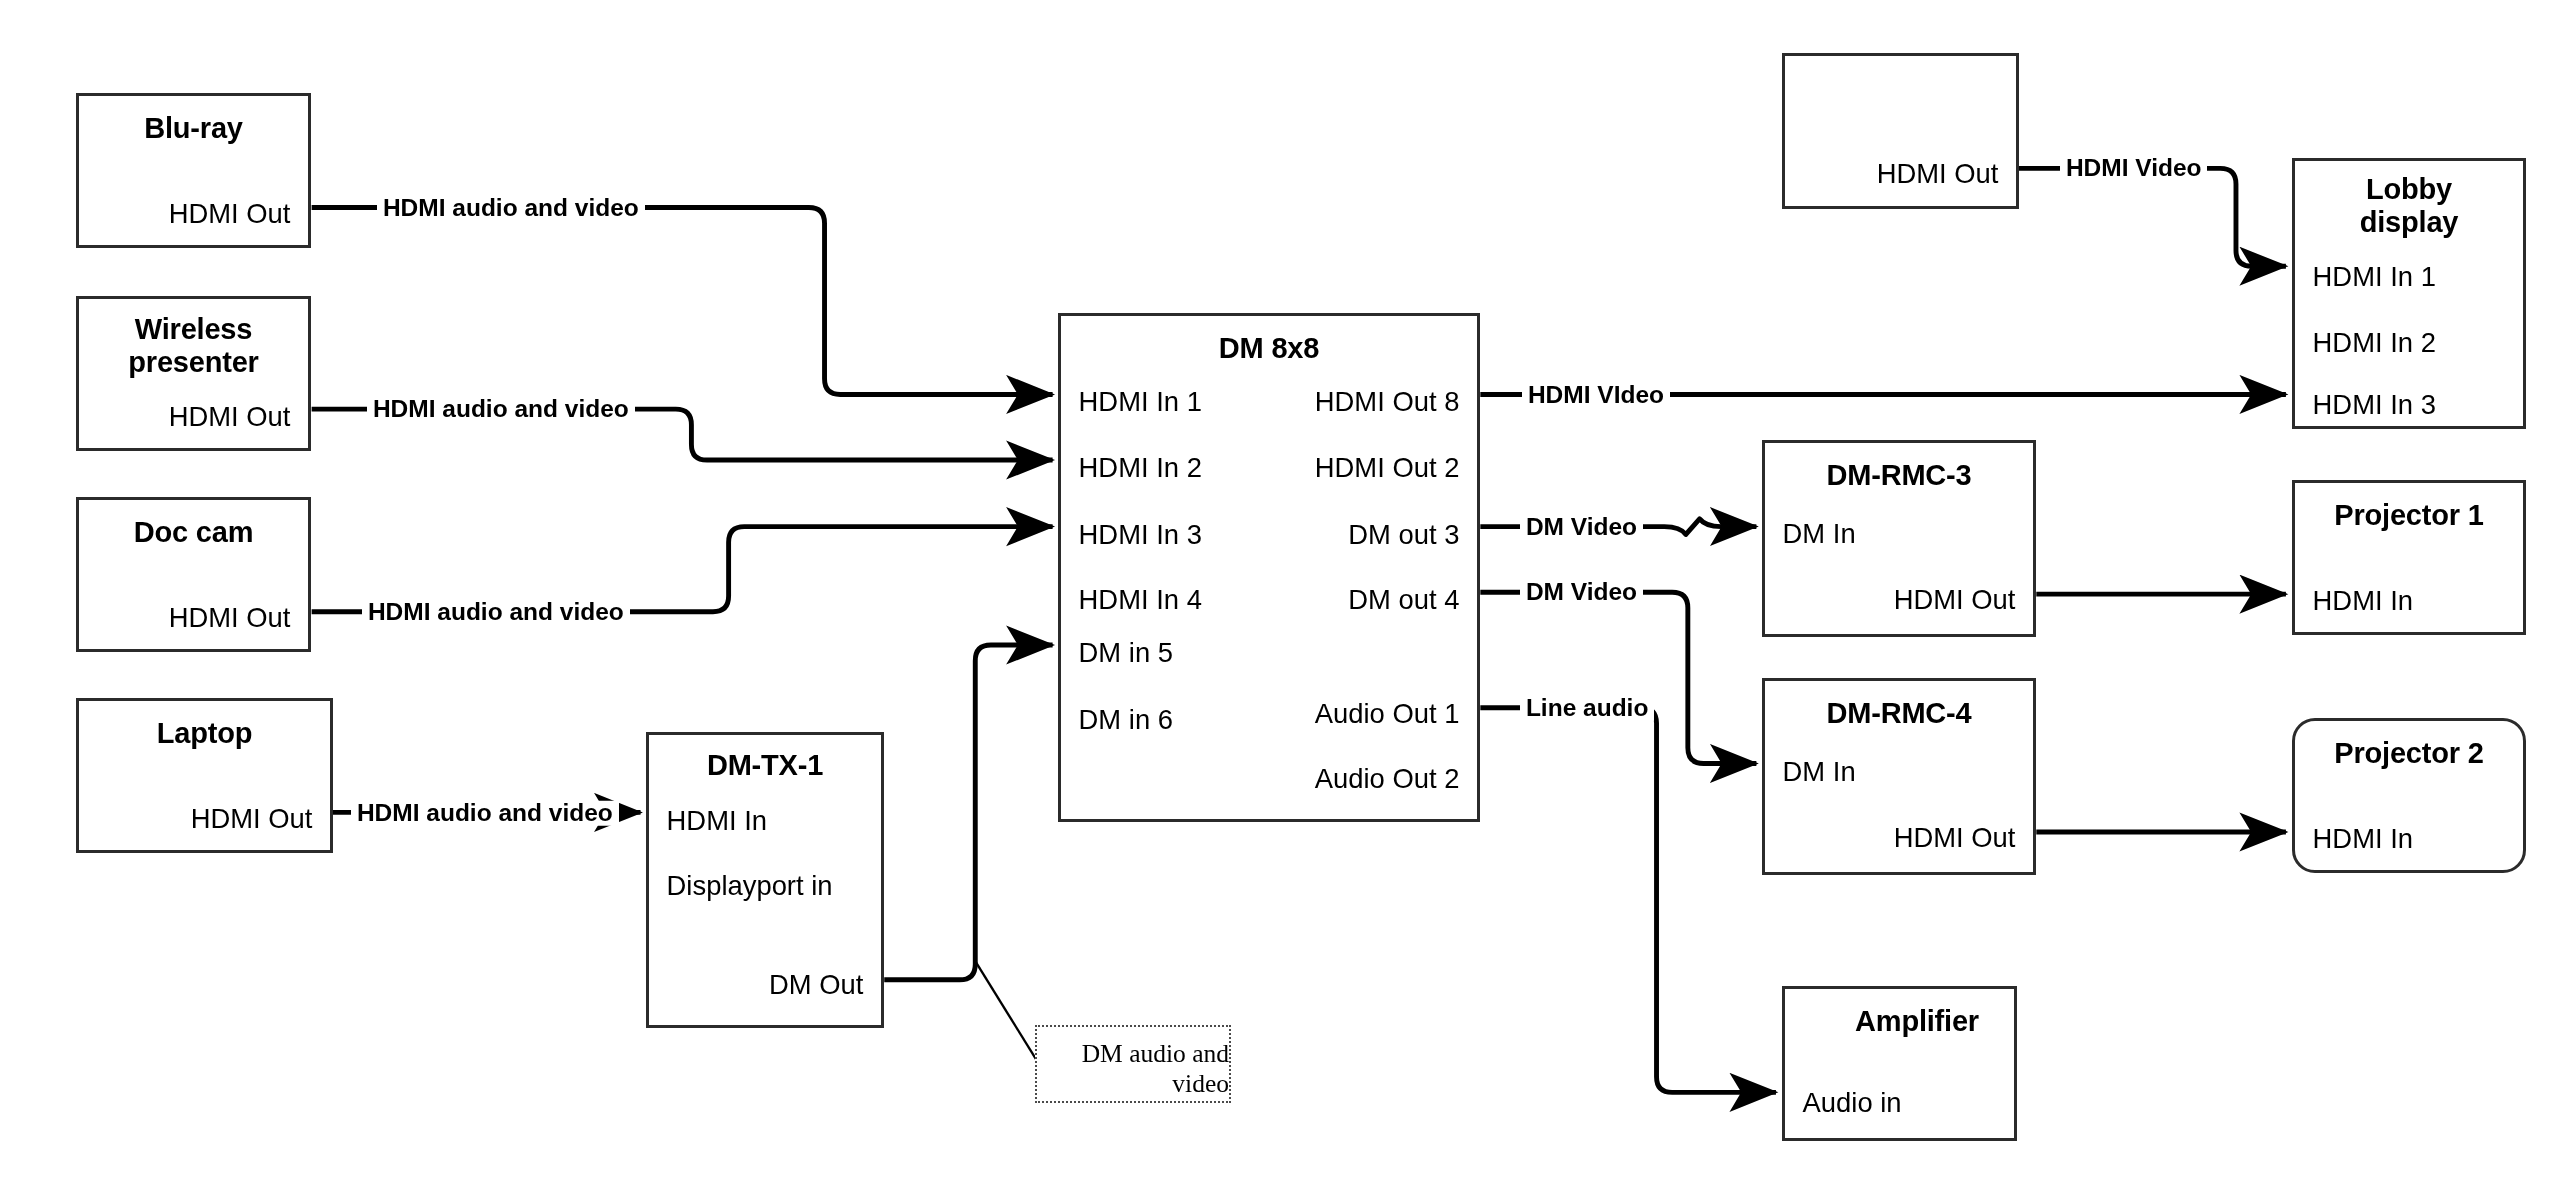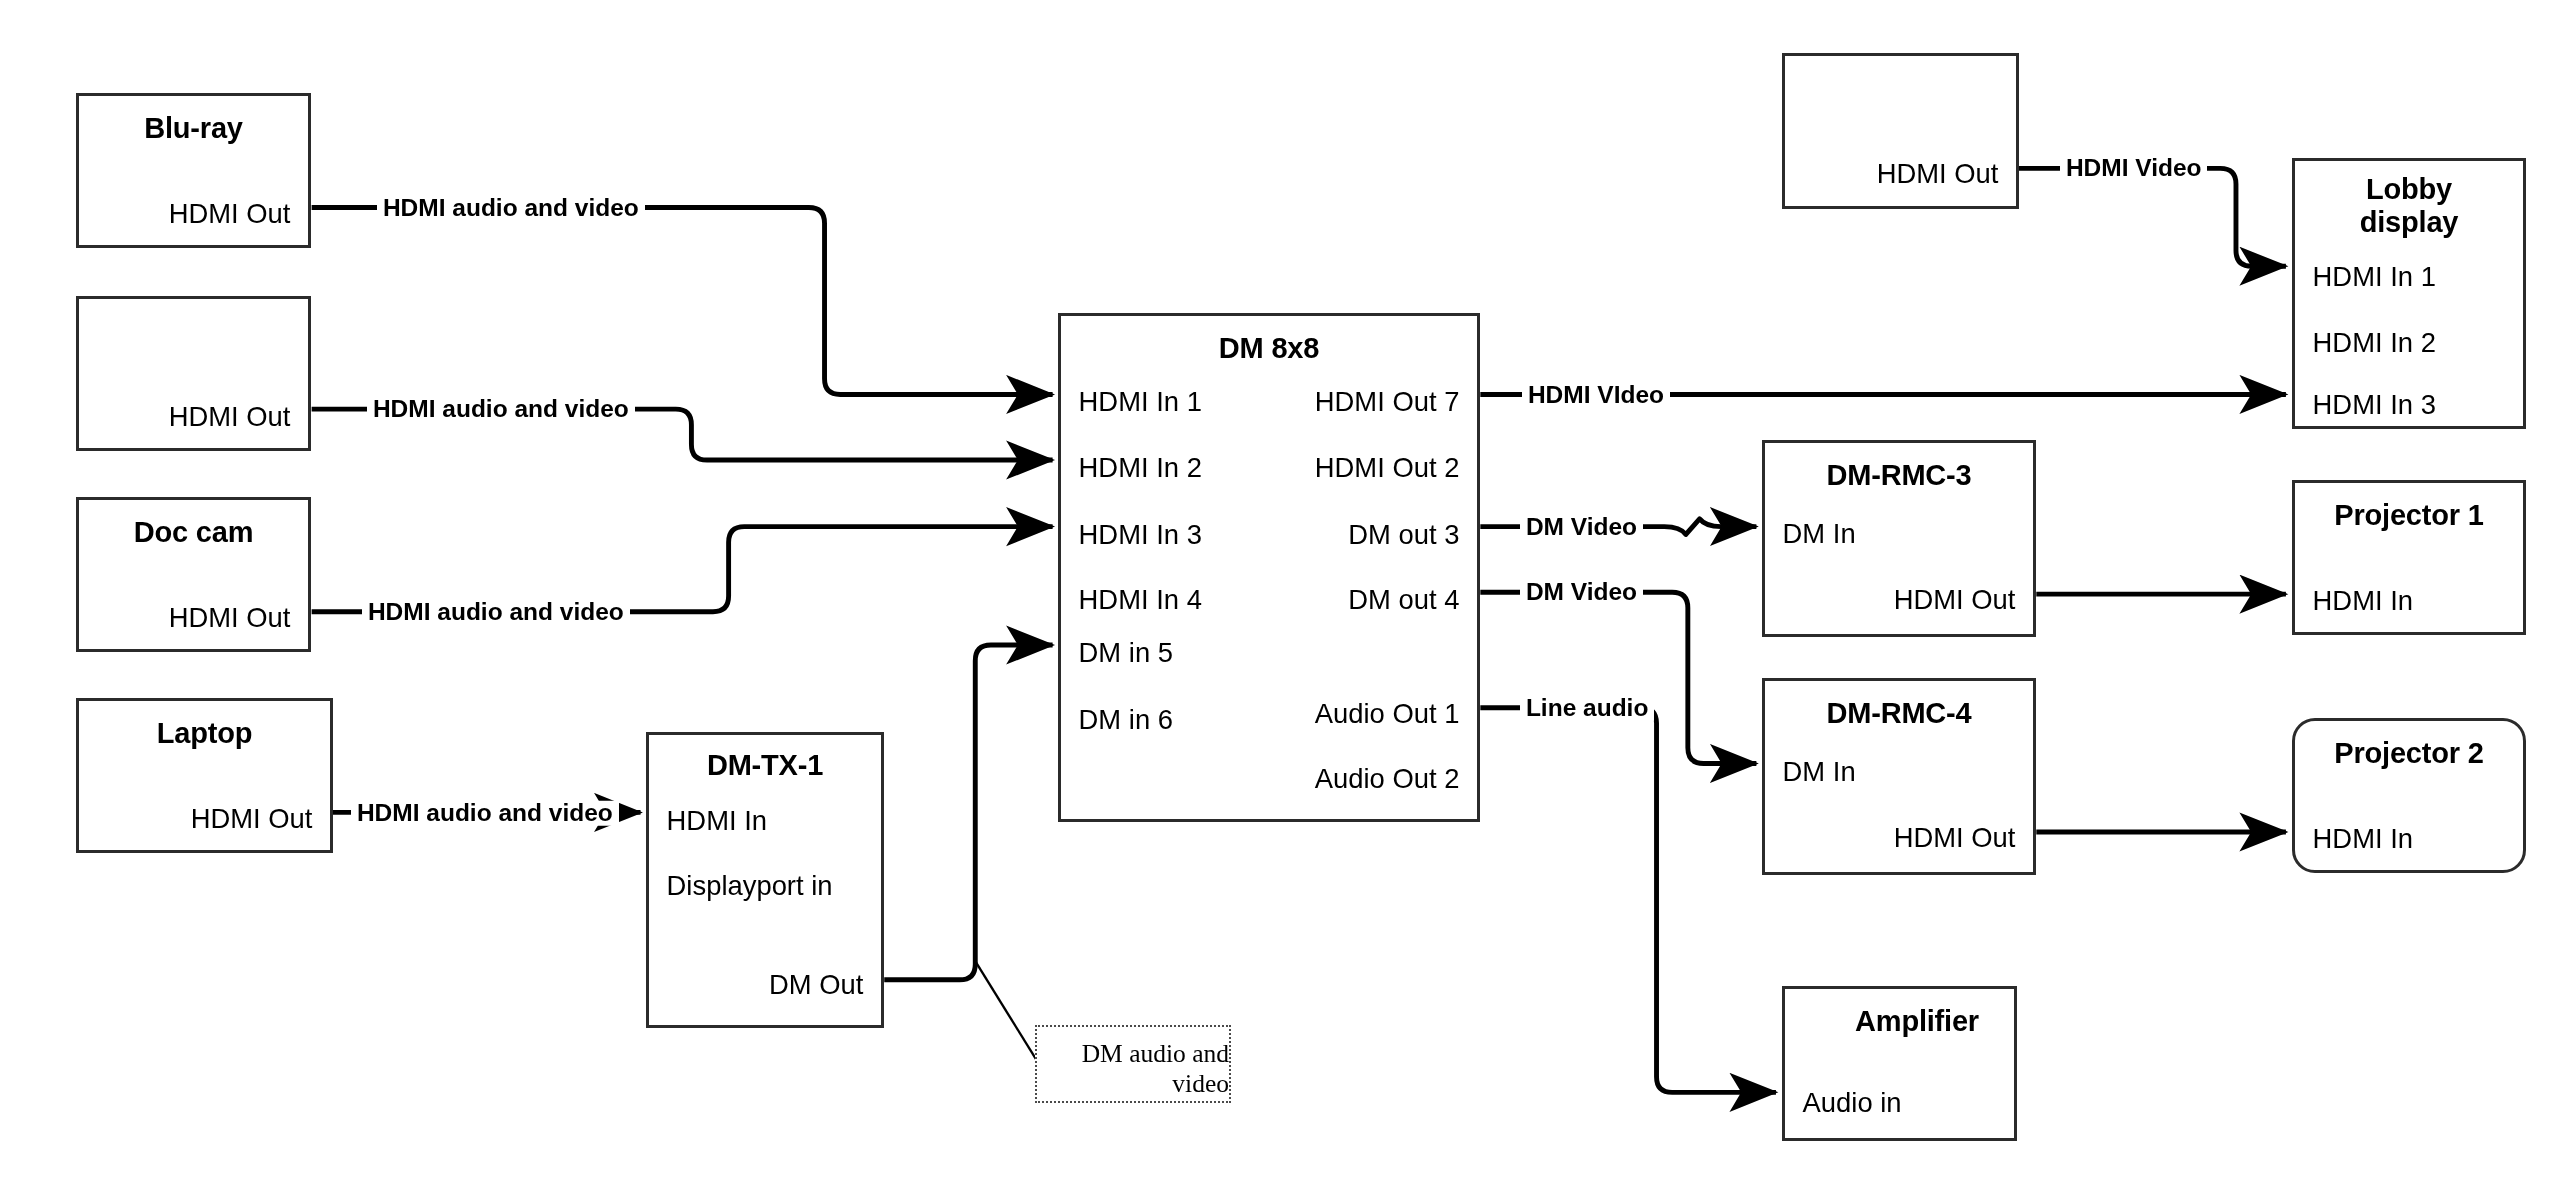--- a/index.html
+++ b/index.html
@@ -97,20 +97,21 @@
       <path d="M2080,850 L2335,850" marker-end="url(#ah)"></path>
     </g>
   </svg>
 
   <div class="node" style="left:76px; top:93px; width:235px; height:155px;">
     <div class="n-title" style="top:15.7px;">Blu-ray</div>
     <div class="port right" style="top:104px;">HDMI Out</div>
   </div>
 
   <div class="node" style="left:76px; top:296px; width:235px; height:155px;">
+    <div class="n-title" style="top:13.7px; padding:0 21.5px;">Wireless presenter</div>
     <div class="port right" style="top:104px;">HDMI Out</div>
   </div>
 
   <div class="node" style="left:76px; top:497px; width:235px; height:155px;">
     <div class="n-title" style="top:15.7px;">Doc cam</div>
     <div class="port right" style="top:104px;">HDMI Out</div>
   </div>
 
   <div class="node" style="left:76px; top:698px; width:257px; height:155px;padding-left:8px;">
     <div class="n-title" style="top:15.7px;">Laptop</div>
@@ -127,21 +128,21 @@
   <div class="node" style="left:1058px; top:313px; width:422px; height:509px;">
     <div class="n-title" style="top:15.7px;">DM 8x8</div>
 
     <div class="port left" style="top:72px;">HDMI In 1</div>
     <div class="port left" style="top:138px;">HDMI In 2</div>
     <div class="port left" style="top:205px;">HDMI In 3</div>
     <div class="port left" style="top:270px;">HDMI In 4</div>
     <div class="port left" style="top:323px;">DM in 5</div>
     <div class="port left" style="top:390px;">DM in 6</div>
 
-    <div class="port right" style="top:72px;">HDMI Out 7</div>
+    <div class="port right" style="top:72px;">HDMI Out 8</div>
     <div class="port right" style="top:138px;">HDMI Out 2</div>
     <div class="port right" style="top:205px;">DM out 3</div>
     <div class="port right" style="top:270px;">DM out 4</div>
     <div class="port right" style="top:384px;">Audio Out 1</div>
     <div class="port right" style="top:449px;">Audio Out 2</div>
   </div>
 
   <div class="node dashed" style="left:1035px; top:1025px; width:196px; height:78px; border-width:2.9px;">
     <div class="note-text">DM audio and video</div>
   </div>

